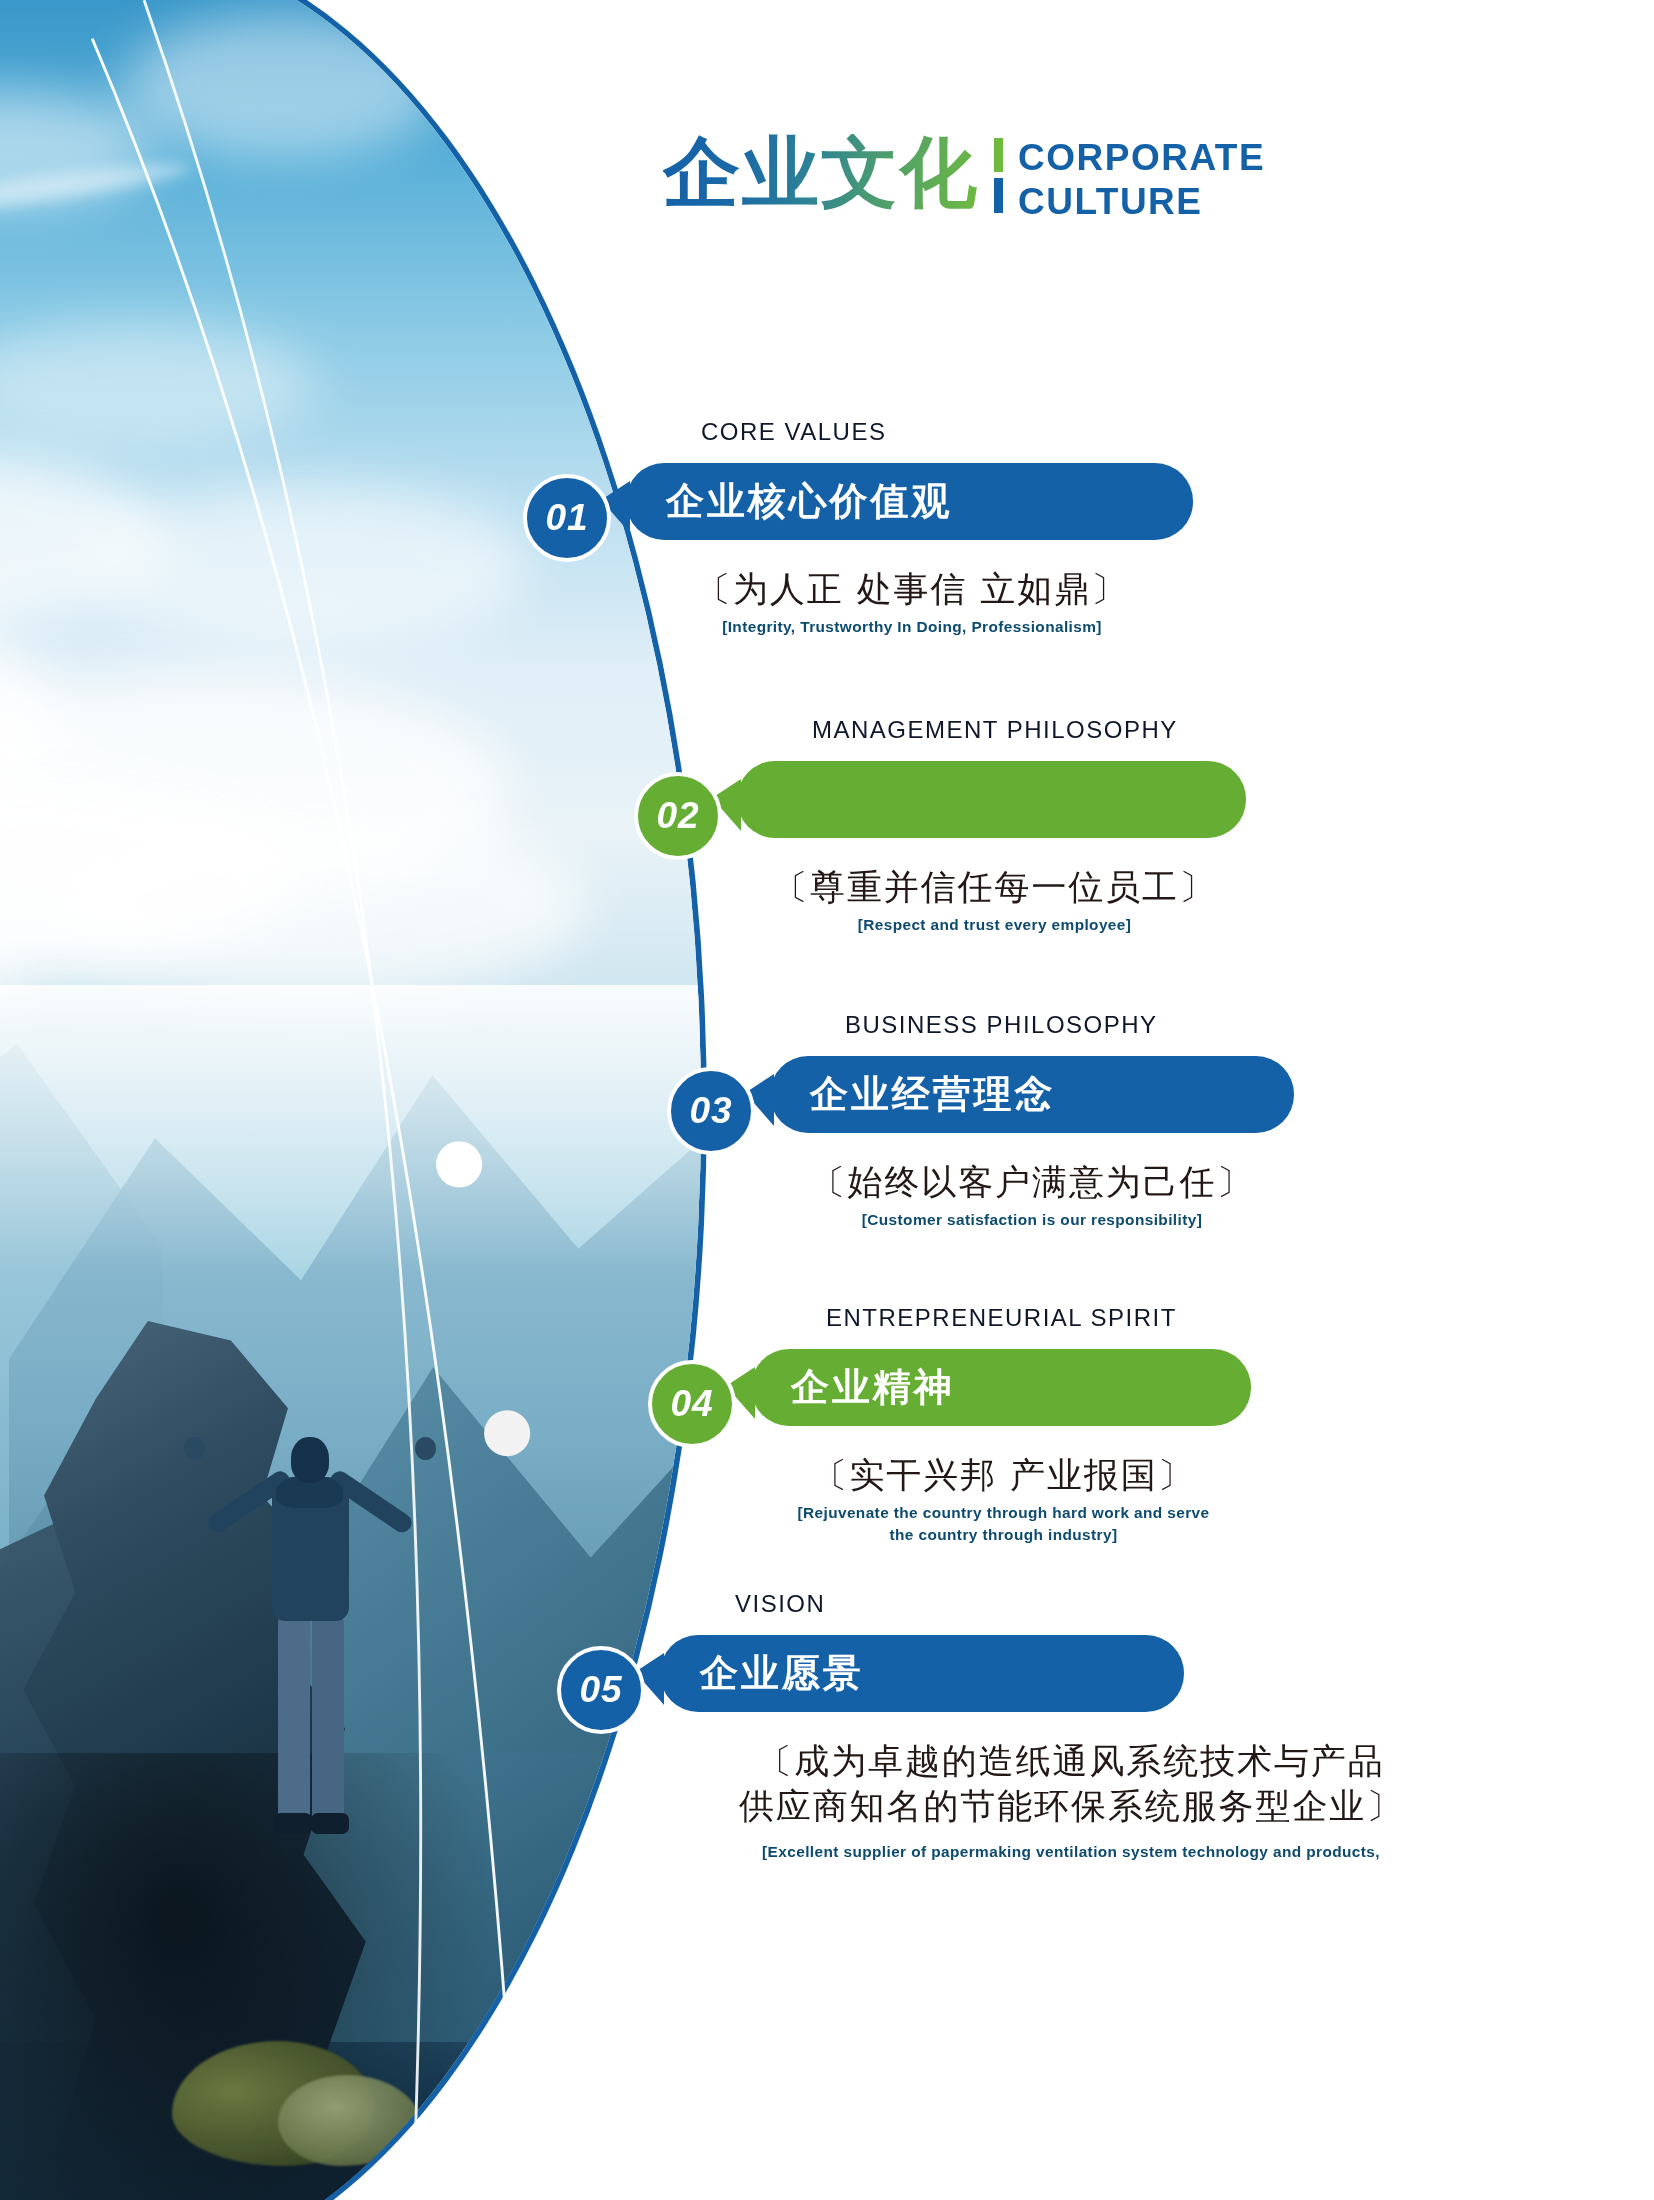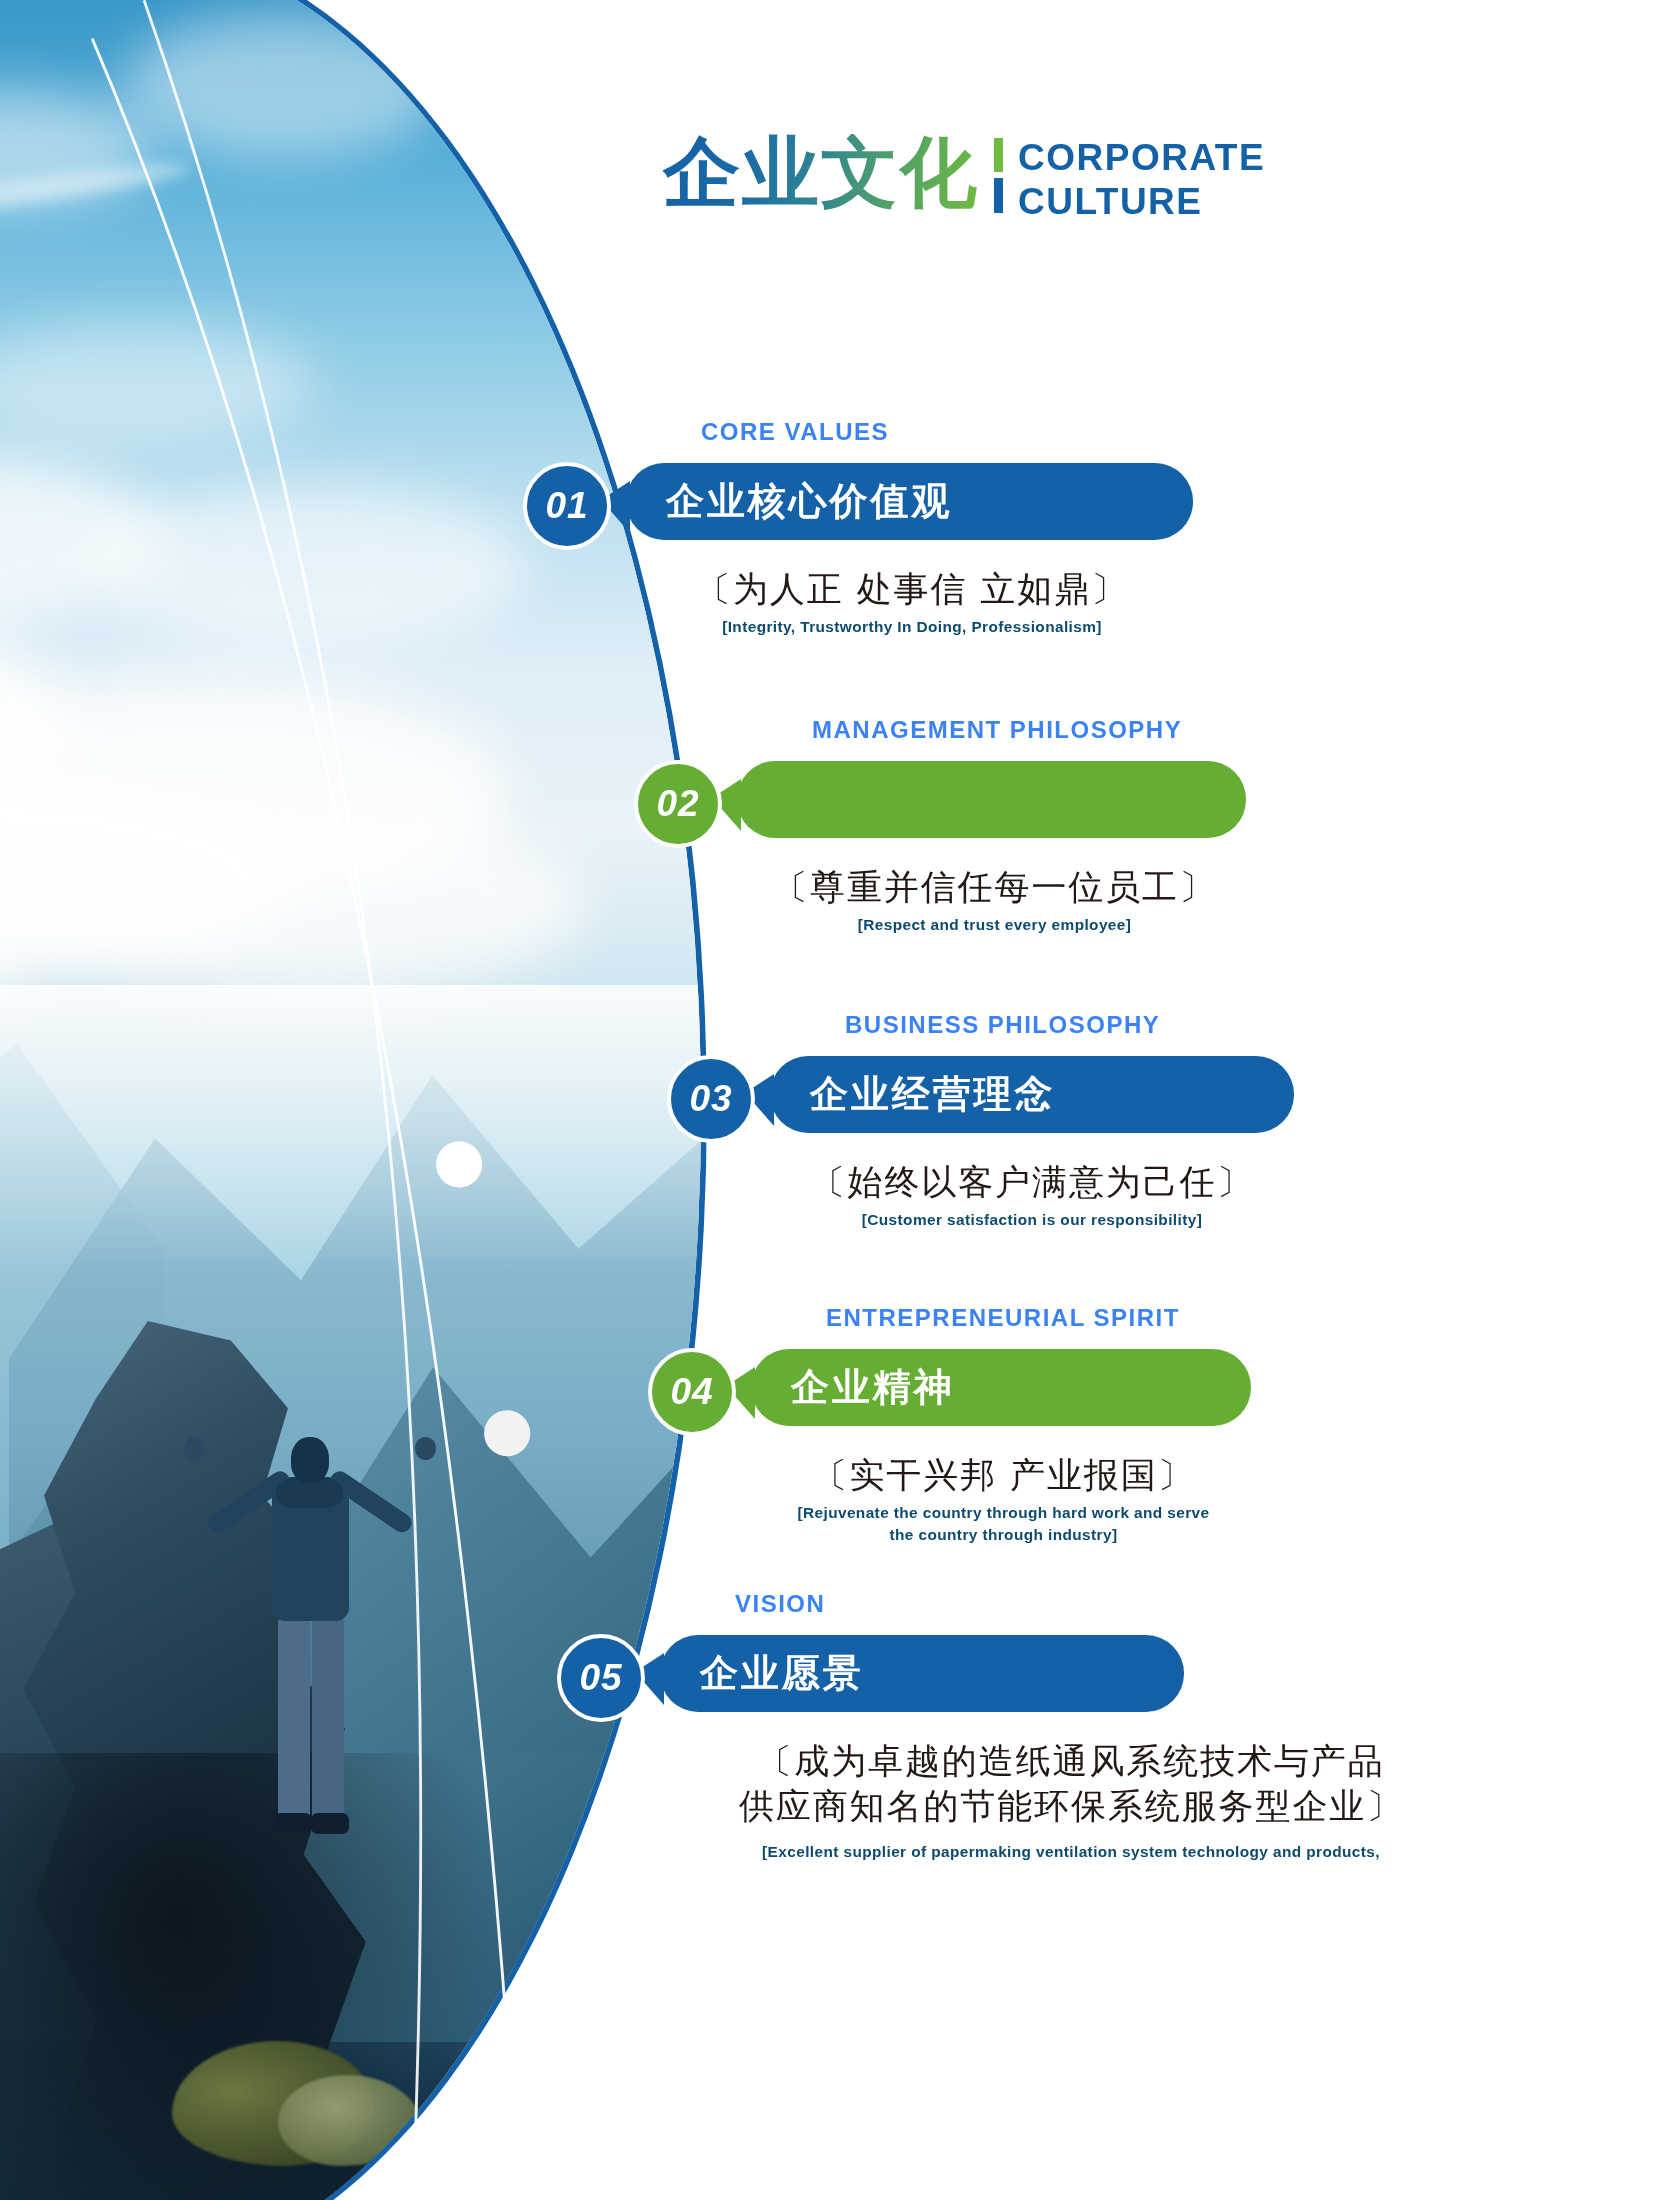--- a/index.html
+++ b/index.html
@@ -170,30 +170,30 @@
     font-weight:bold;
     font-size:37px;
     line-height:1.18;
     letter-spacing:1.5px;
     white-space:nowrap;
   }
 
   
   .section{position:absolute;}
   .eyebrow{
-    color:#3b82f6;
-    font-weight:bold;
+    color:#0f172a;
+    font-weight:normal;
     font-size:24px;
     letter-spacing:1.5px;
     white-space:nowrap;
     margin-bottom:11.5px;
   }
   .row{position:relative;height:88px;}
   .badge{
-    position:absolute;left:0;top:4px;
+    position:absolute;left:0;top:16px;
     width:88px;height:88px;border-radius:50%;
     border:4.8px solid #ffffff;
     box-sizing:border-box;
     display:flex;align-items:center;justify-content:center;
     color:#ffffff;
     font-weight:bold;font-style:italic;
     font-size:37px;letter-spacing:1px;
     z-index:3;
   }
   .pill{

